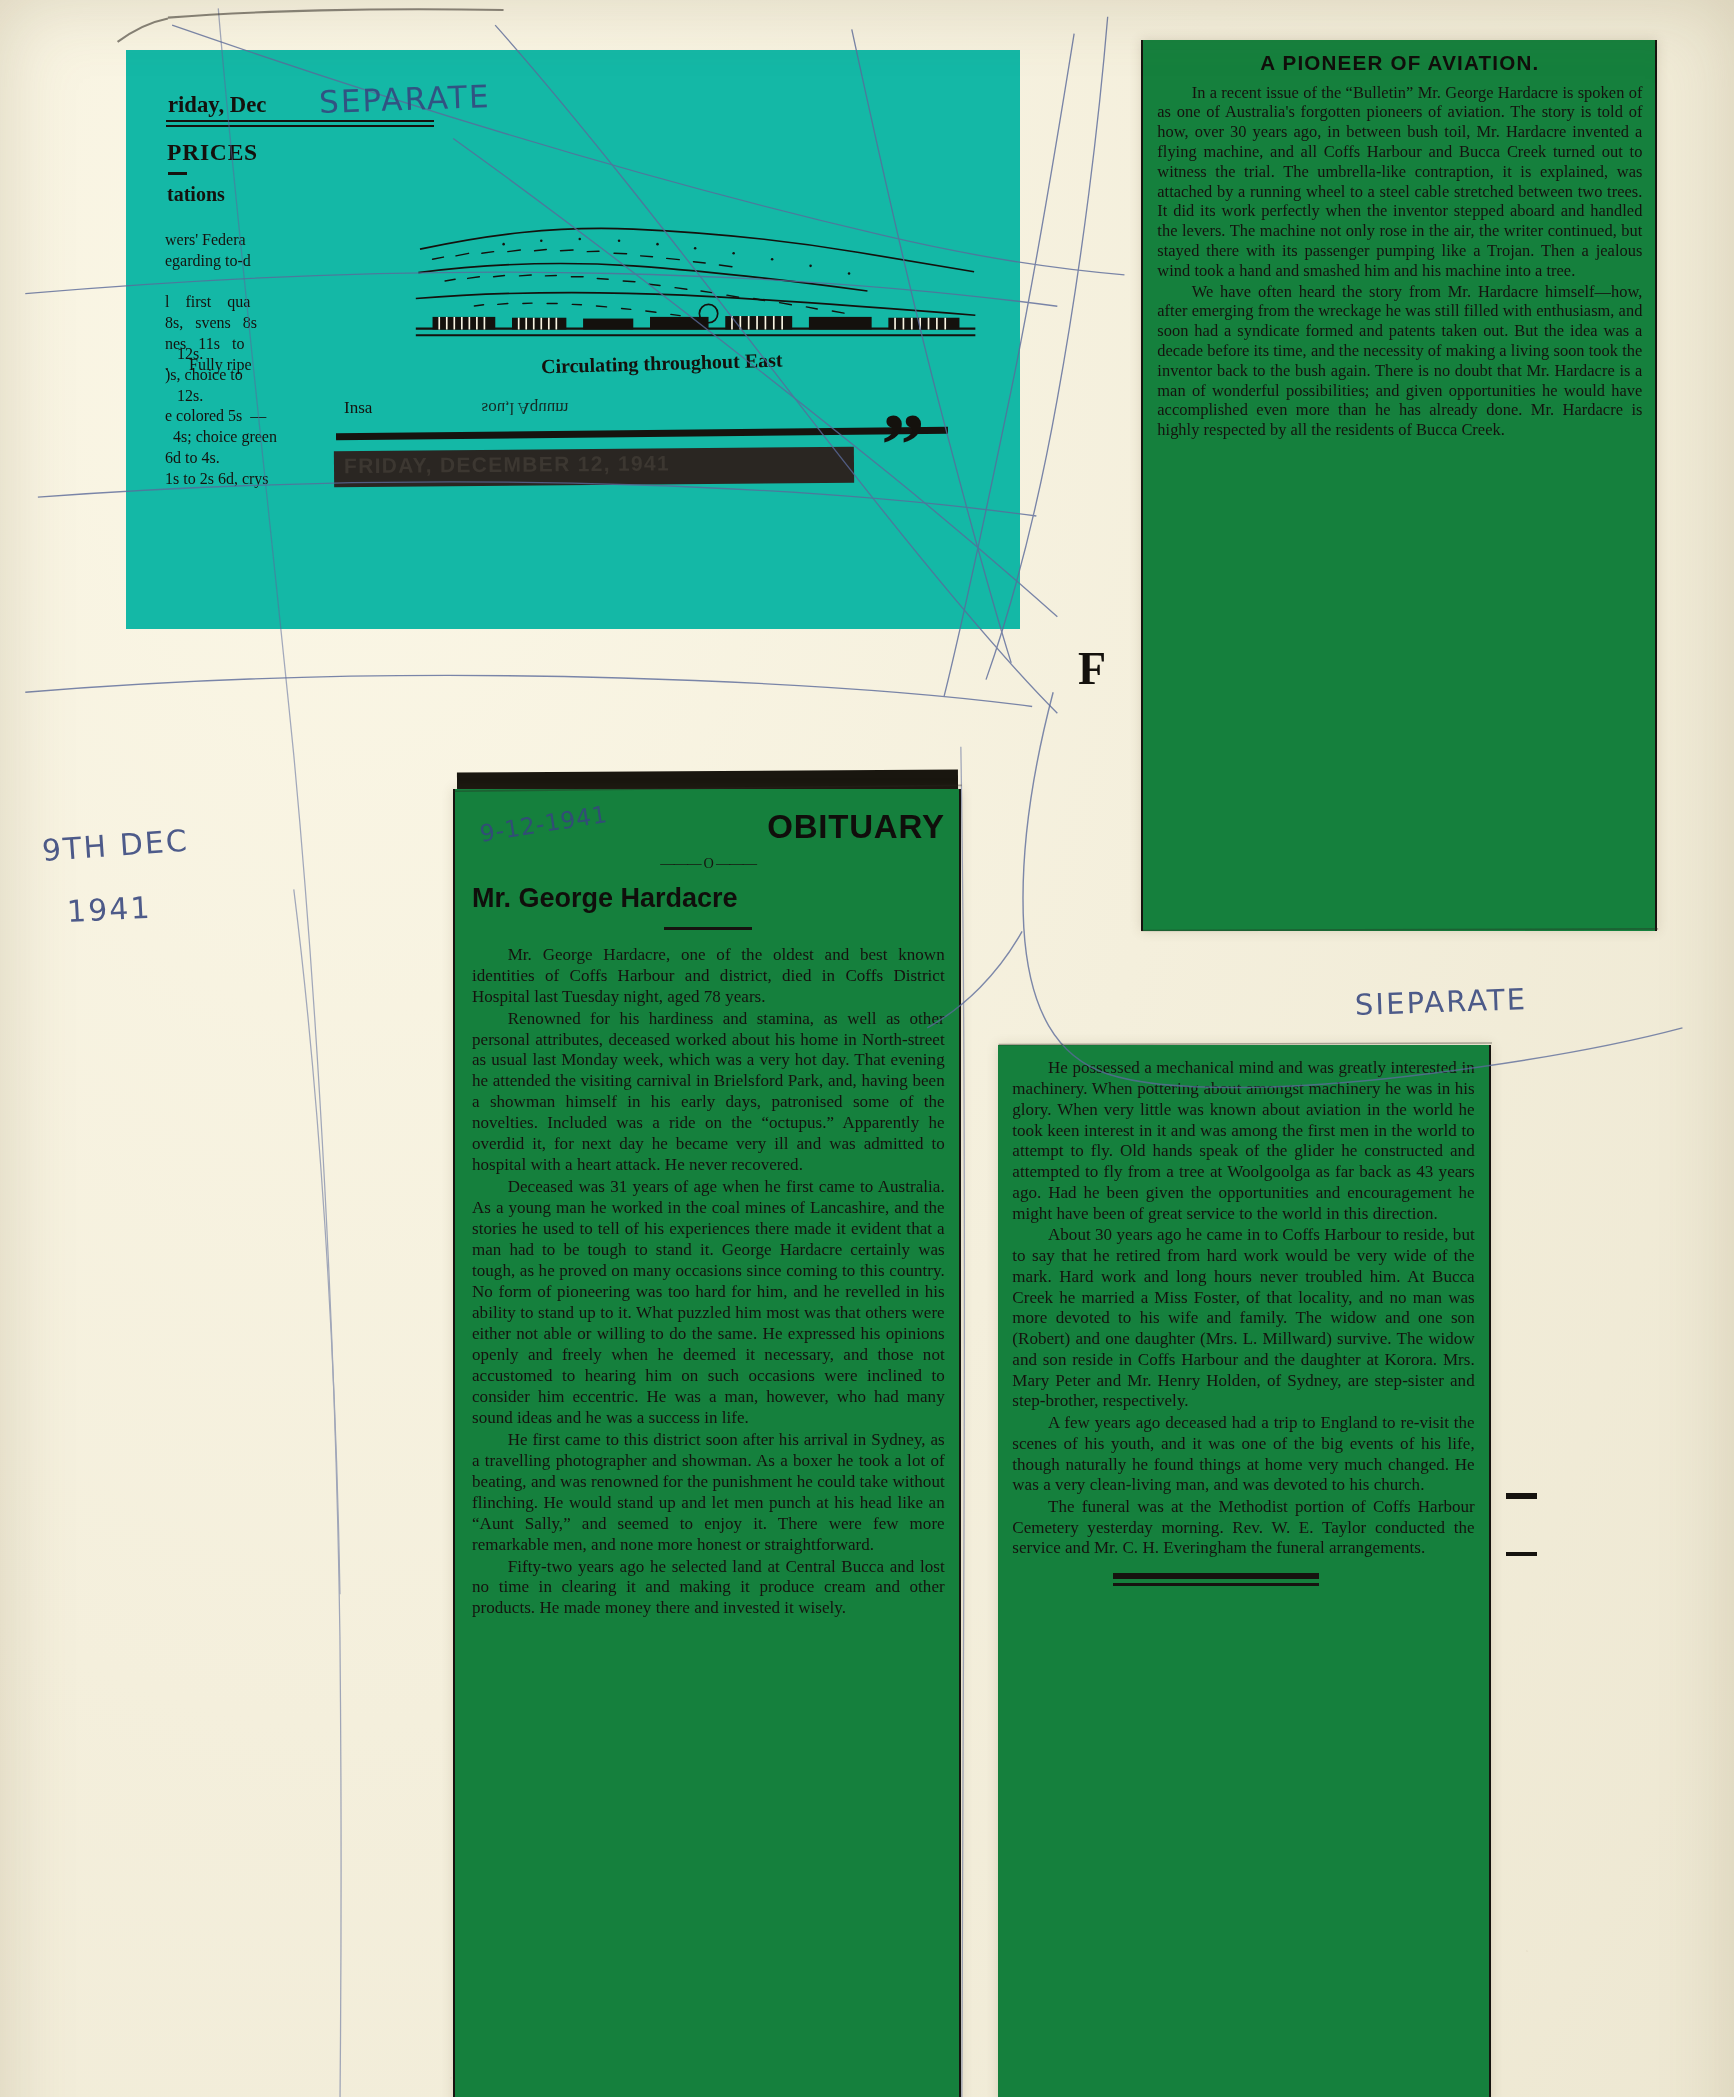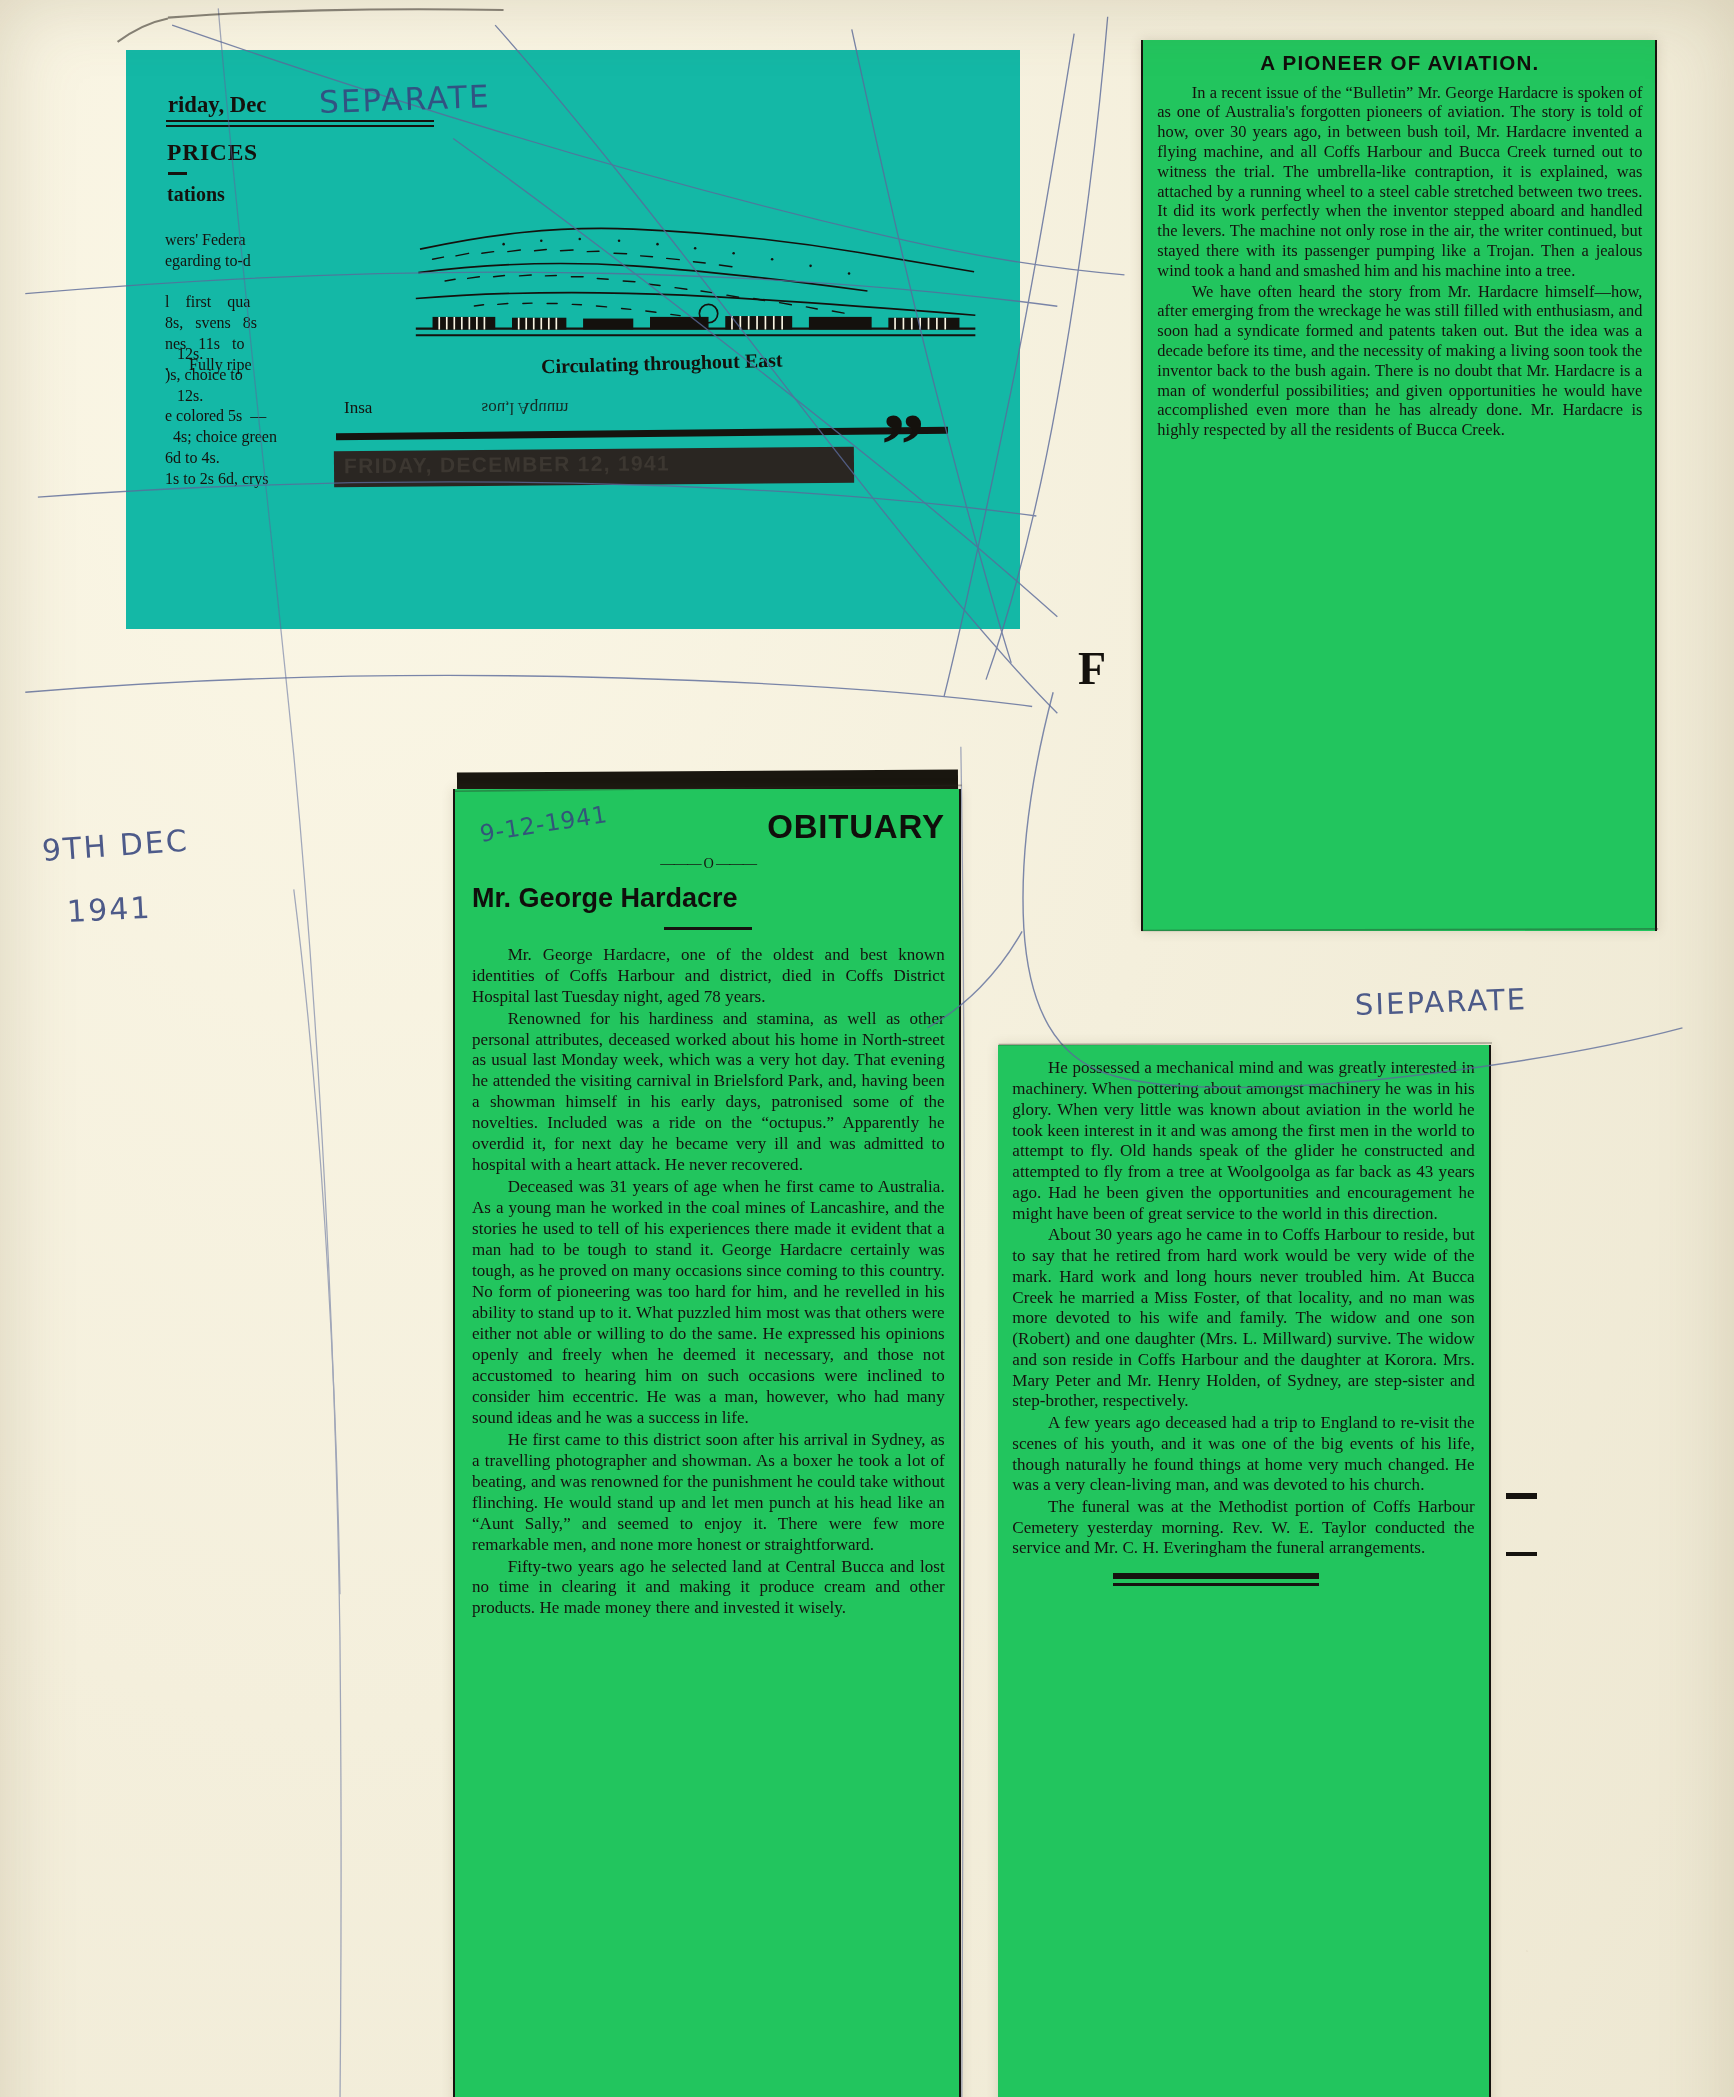--- a/index.html
+++ b/index.html
@@ -29,21 +29,21 @@
     opacity:.9;
   }
   .edge-shadow{
     position:absolute;inset:0;
     box-shadow: inset 0 0 76px rgba(120,100,60,.22);
     pointer-events:none;
   }
   
   .clip{
     position:absolute;
-    background:#22c55e;
+    background:#15803d;
     color:#191713;
     box-shadow:0 0 11px rgba(90,70,40,.17);
   }
 
   .newsbody{
     font-family:Liberation Serif, serif;
     font-size:17px;
     line-height:1.235;
     text-align:justify;
     text-justify:inter-word;

